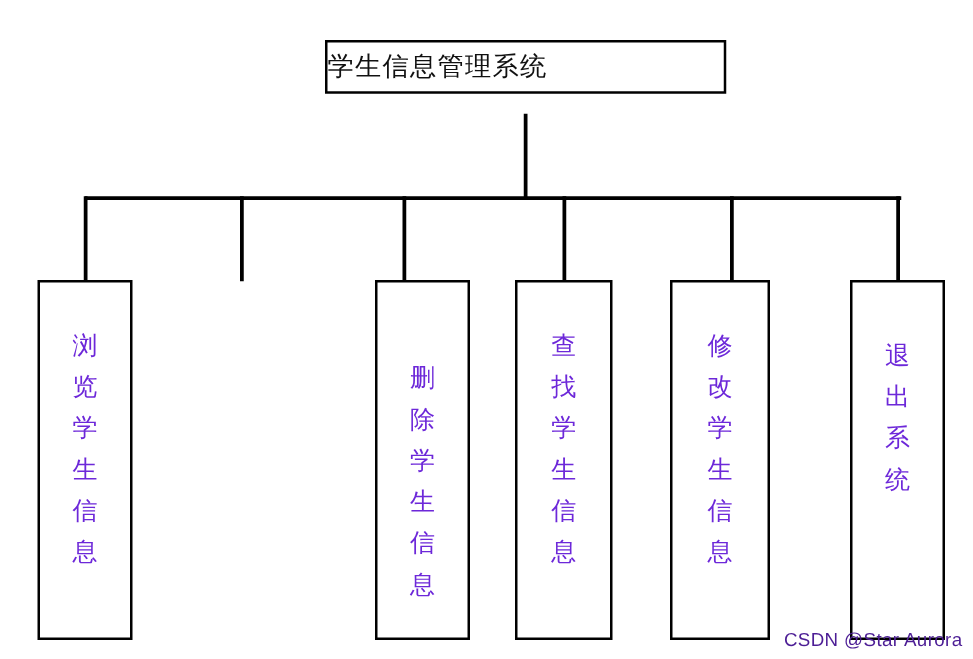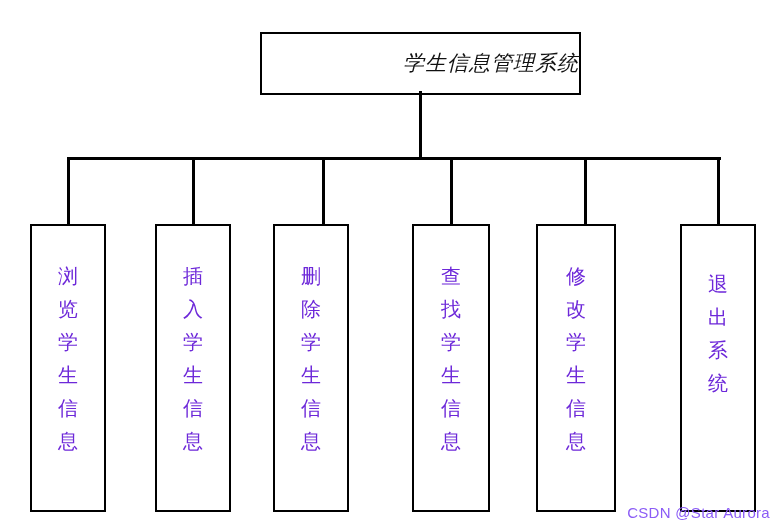--- a/index.html
+++ b/index.html
@@ -22,25 +22,24 @@
   .node {
     position: absolute;
     box-sizing: border-box;
     border: 2px solid #000000;
     background: #ffffff;
   }
   .node-root {
     left: 260px;
     top: 32px;
     width: 321px;
-    height: 63px;
+    height: 43px;
     display: flex;
     align-items: center;
-    justify-content: flex-end;
-    font-style: italic;
+    justify-content: flex-start;
   }
   .root-label {
     font-size: 21px;
     line-height: 1;
     color: #111111;
     letter-spacing: 1px;
     white-space: nowrap;
   }
   .node-child {
     top: 224px;
@@ -90,21 +89,21 @@
     height: 68px;
   }
 
   
   .watermark {
     position: absolute;
     right: 8px;
     bottom: 6px;
     font-family: "Liberation Sans", sans-serif;
     font-size: 15px;
-    color: #8b5cf6;
+    color: #4c1d95;
     white-space: nowrap;
     letter-spacing: 0.3px;
   }
 </style>
 </head>
 <body>
 
 <div id="canvas">
 
   <div class="node node-root">
@@ -119,25 +118,22 @@
   <div class="line-v drop" style="left:192px;"></div>
   <div class="line-v drop" style="left:322px;"></div>
   <div class="line-v drop" style="left:450px;"></div>
   <div class="line-v drop" style="left:584px;"></div>
   <div class="line-v drop" style="left:717px;"></div>
 
   <div class="node node-child" style="left:30px;  width:76px;">
     <span class="child-label label-top">浏览学生信息</span>
   </div>
 
-  <div class="node node-child" style="left:155px; width:76px;">
-    <span class="child-label label-top">插入学生信息</span>
-  </div>
 
-  <div class="node node-child" style="left:273px; width:76px;">
+  <div class="node node-child" style="left:300px; width:76px;align-items:center;">
     <span class="child-label label-top">删除学生信息</span>
   </div>
 
   <div class="node node-child" style="left:412px; width:78px;">
     <span class="child-label label-top">查找学生信息</span>
   </div>
 
   <div class="node node-child" style="left:516px; width:80px;margin-left:20px;">
     <span class="child-label label-top">修改学生信息</span>
   </div>

